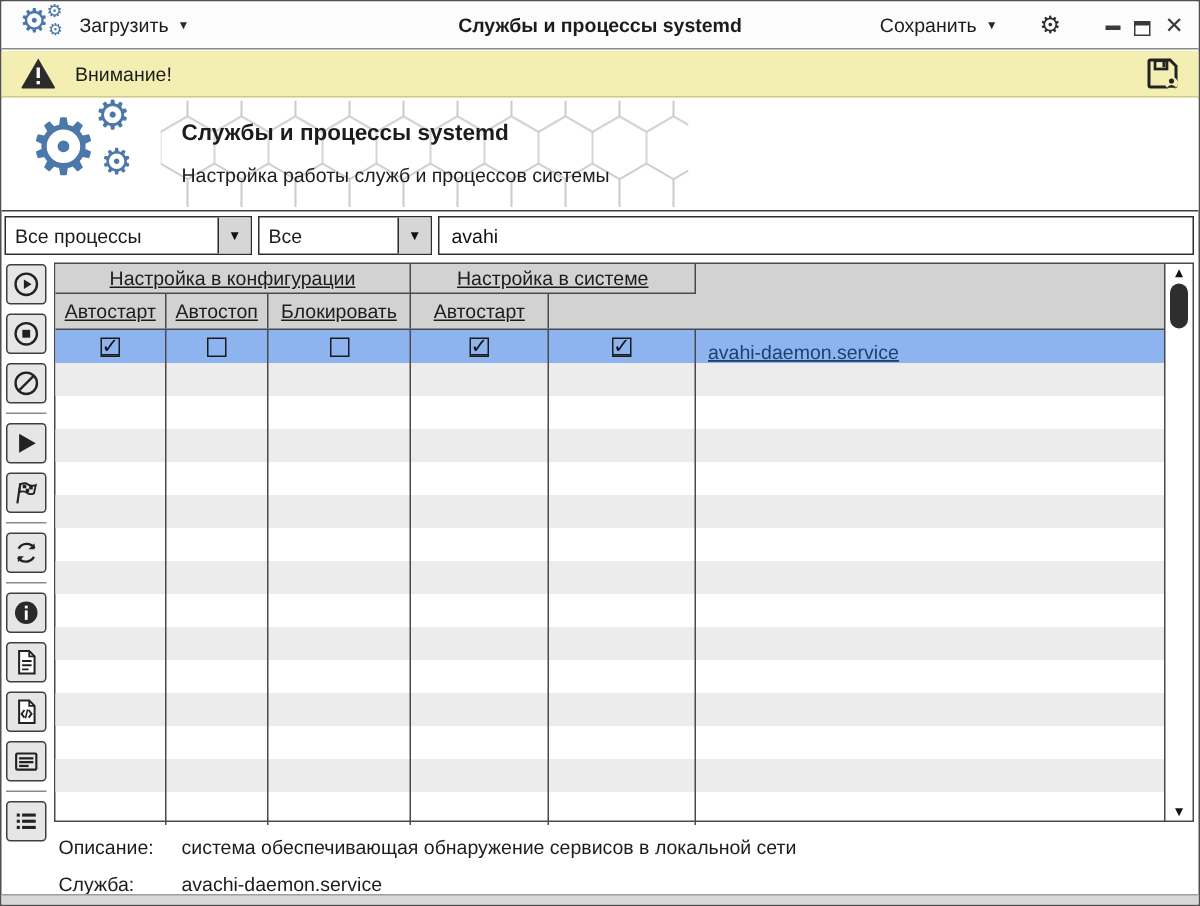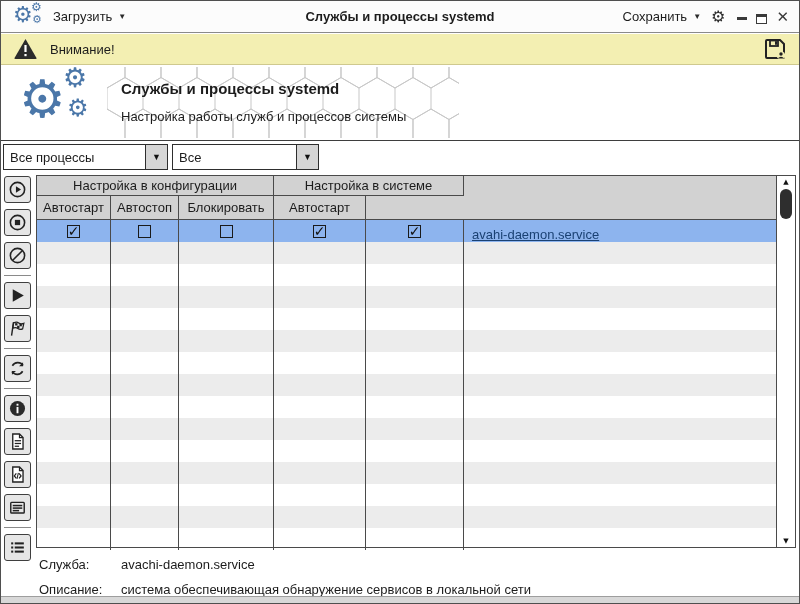--- a/index.html
+++ b/index.html
@@ -12,21 +12,21 @@
     border-bottom:1px solid #8a8a8a; display:flex; align-items:center; }
   .app-logo { position:relative; width:34px; height:26px; margin-left:12px; color:#4b77a9;
     font-family:"DejaVu Sans", sans-serif; }
   .app-logo .g1 { position:absolute; left:0; top:-1px; font-size:22px; line-height:24px; }
   .app-logo .g2 { position:absolute; left:18px; top:-4px; font-size:12px; }
   .app-logo .g3 { position:absolute; left:19px; top:9px; font-size:11px; }
   .tb-btn { display:flex; align-items:center; gap:6px; background:none; border:none;
     font-family:"Liberation Sans", sans-serif; font-size:13px; color:#1c1c1c; cursor:pointer; padding:4px 6px; }
   .chev { font-size:8px; color:#2a2a2a; }
   .tb-title { position:absolute; left:50%; transform:translateX(-50%); font-weight:bold; }
-  .tb-right { margin-left:auto; display:flex; align-items:center; gap:4px; padding-right:10px; }
+  .tb-right { margin-left:auto; display:flex; align-items:center; gap:22px; padding-right:10px; }
   .gear-btn { background:none; border:none; cursor:pointer; font-size:16px; color:#2e2e2e;
     font-family:"DejaVu Sans", sans-serif; line-height:16px; }
   .winctl { display:flex; align-items:center; gap:9px; margin-left:8px; }
   .wc { background:none; border:none; cursor:pointer; height:16px; display:flex; align-items:flex-end; }
   .wc-min i { display:block; width:10px; height:3px; background:#3a3a3a; margin-bottom:5px; }
   .wc-max i { display:block; width:11px; height:10px; border:1px solid #3a3a3a; border-top:3px solid #3a3a3a; margin-bottom:1px; background:#fff; }
   .wc-close { font-size:15px; color:#3a3a3a; line-height:15px; font-family:"DejaVu Sans", sans-serif; }
 
   
   .warnbar { position:absolute; top:33px; left:0; right:0; height:31px; background:#f3efb2;
@@ -42,36 +42,36 @@
     font-family:"DejaVu Sans", sans-serif; }
   .hdr-logo .g1 { position:absolute; left:0; top:2px; font-size:52px; line-height:58px; }
   .hdr-logo .g2 { position:absolute; left:44px; top:-6px; font-size:27px; }
   .hdr-logo .g3 { position:absolute; left:48px; top:26px; font-size:24px; }
   .hdr-title { position:absolute; left:120px; top:14px; font-size:15px; font-weight:bold; }
   .hdr-sub   { position:absolute; left:120px; top:43px; font-size:13px;text-align:center; }
 
   
   .filters { position:absolute; top:141px; left:0; right:0; height:30px; display:flex; gap:4px; padding:2px 3px 2px 2px; }
   .combo { height:26px; border:1px solid #2e2e2e; background:#fff; display:flex; align-items:center; }
-  .combo-1 { width:165px; } .combo-2 { width:147px; }
+  .combo-1 { width:165px; } .combo-2 { width:116px; }
   .combo-val { flex:1; padding-left:6px; white-space:nowrap; overflow:hidden; }
   .combo-arrow { width:22px; height:100%; background:#d6d6d6; border-left:1px solid #2e2e2e;
     display:flex; align-items:center; justify-content:center; font-size:9px; color:#111; cursor:pointer; border-top:none; border-right:none; border-bottom:none;}
   .search-input { flex:1; height:26px; border:1px solid #2e2e2e; padding:0 8px;
     font-family:"Liberation Sans", sans-serif; font-size:13px; color:#111; outline:none; }
 
   
   .main { position:absolute; top:174px; left:0; right:0; height:375px; }
   .toolbar { position:absolute; left:3px; top:1px; width:27px; display:flex; flex-direction:column; gap:6px; align-items:center; }
   .tool-btn { width:27px; height:27px; background:#e6e6e6; border:1px solid #3f3f3f; border-radius:3px;
     display:flex; align-items:center; justify-content:center; cursor:pointer; padding:0; }
   .tool-btn svg { width:19px; height:19px; }
   .tool-sep { width:27px; height:1px; background:#8a8a8a; }
 
-  .table { position:absolute; left:35px; top:0; width:741px; height:373px; border:1px solid #4a4a4a; background:#fff; }
+  .table { position:absolute; left:35px; top:0; width:741px; height:373px; border:1px solid #4a4a4a; background:#fff;text-decoration:underline; }
   .cols { display:grid; grid-template-columns:74px 68px 95px 92px 98px 1fr; }
   .thead { grid-template-rows:20px 23px; background:#d2d2d2; border-bottom:1px solid #4a4a4a; }
   .hcell { display:flex; align-items:center; justify-content:center; border-right:1px solid #4a4a4a;
     font-size:13px; }
   .hc-g1 { grid-column:1/4; grid-row:1; border-bottom:1px solid #4a4a4a; }
   .hc-g2 { grid-column:4/6; grid-row:1; border-bottom:1px solid #4a4a4a; }
   .hc-service { grid-column:6; grid-row:1/3; border-right:none; }
   .trow { height:22px; }
   .trow.selected { background:#8db4ee; }
   .tcell { display:flex; align-items:center; justify-content:center; border-right:1px solid #4a4a4a; overflow:hidden; }
@@ -170,20 +170,21 @@
 
   <div class="filters">
     <div class="combo combo-1">
       <span class="combo-val">Все процессы</span>
       <button class="combo-arrow">▼</button>
     </div>
     <div class="combo combo-2">
       <span class="combo-val">Все</span>
       <button class="combo-arrow">▼</button>
     </div>
+    <input class="search-input" type="text" value="avahi" style="">
   </div>
 
   <div class="main">
 
     <div class="toolbar">
       <button class="tool-btn">
         <svg viewBox="0 0 24 24">
           <circle cx="12" cy="12" r="9" fill="none" stroke="#222" stroke-width="2"></circle>
           <path d="M10 8 L16.5 12 L10 16 Z" fill="#222"></path>
         </svg>
@@ -420,23 +421,23 @@
 
     <div class="scrollbar">
       <button class="sb-up">▲</button>
       <div class="sb-thumb"></div>
       <button class="sb-down">▼</button>
     </div>
   </div>
 
   <div class="details">
     <div class="drow">
+      <span class="dlabel">Описание:</span>
+      <span>система обеспечивающая обнаружение сервисов в локальной сети</span>
+    </div>
+    <div class="drow">
       <span class="dlabel">Служба:</span>
       <span>avachi-daemon.service</span>
     </div>
-    <div class="drow">
-      <span class="dlabel">Описание:</span>
-      <span>система обеспечивающая обнаружение сервисов в локальной сети</span>
-    </div>
   </div>
 
   <div class="bottom-strip"></div>
 </div>
 
 </body></html>

